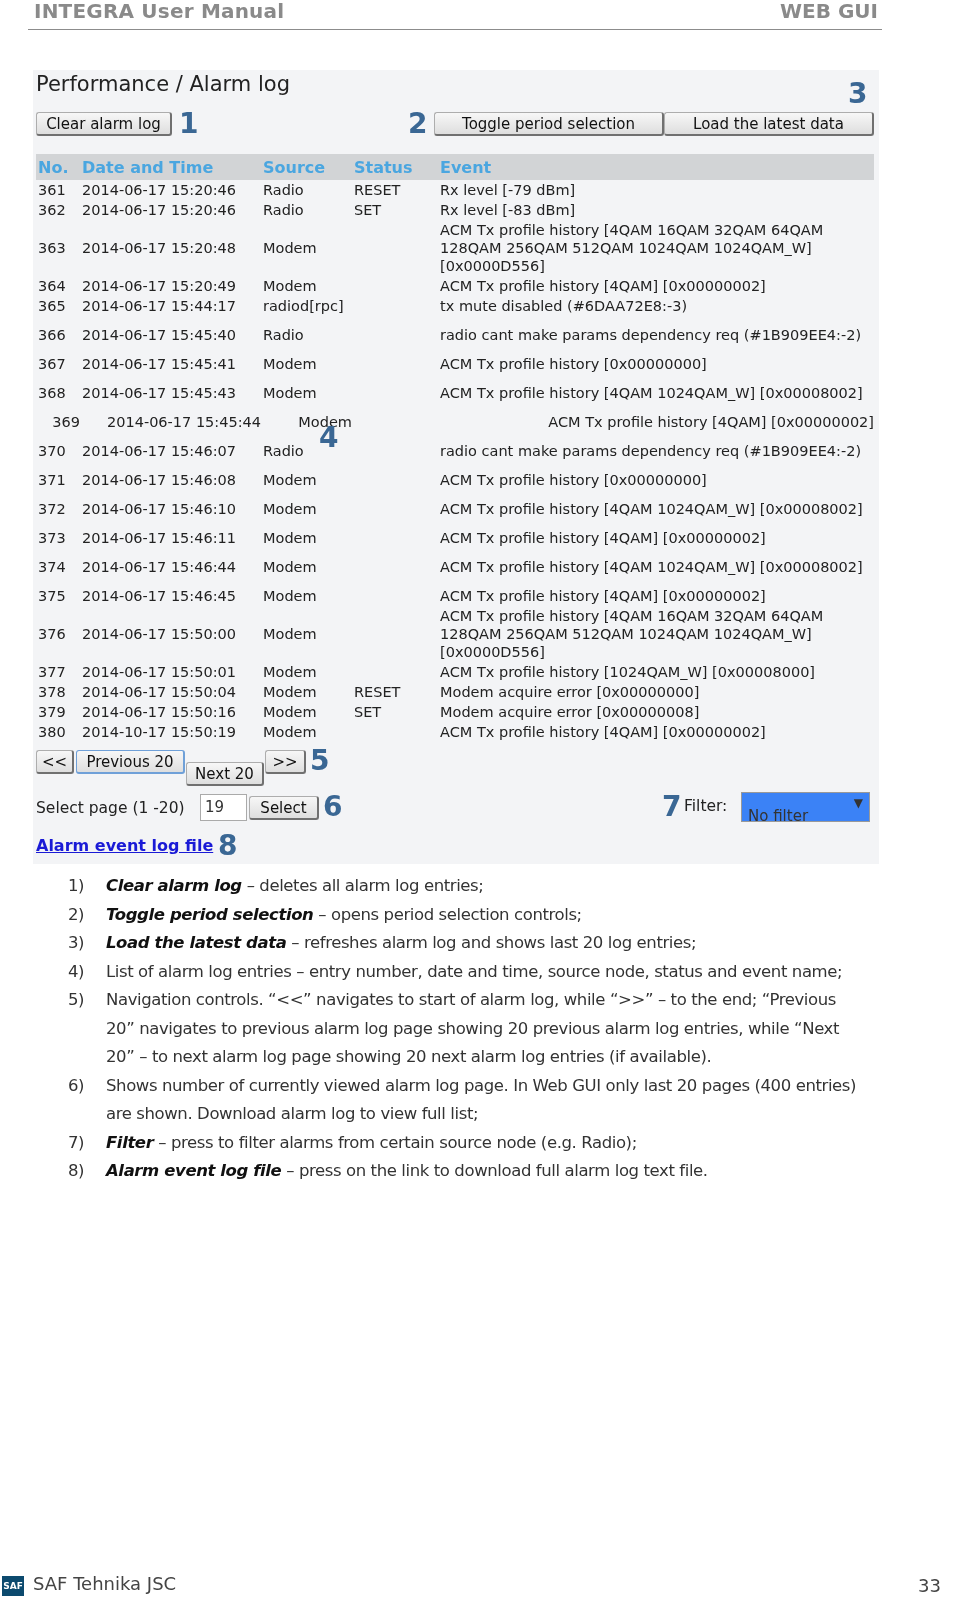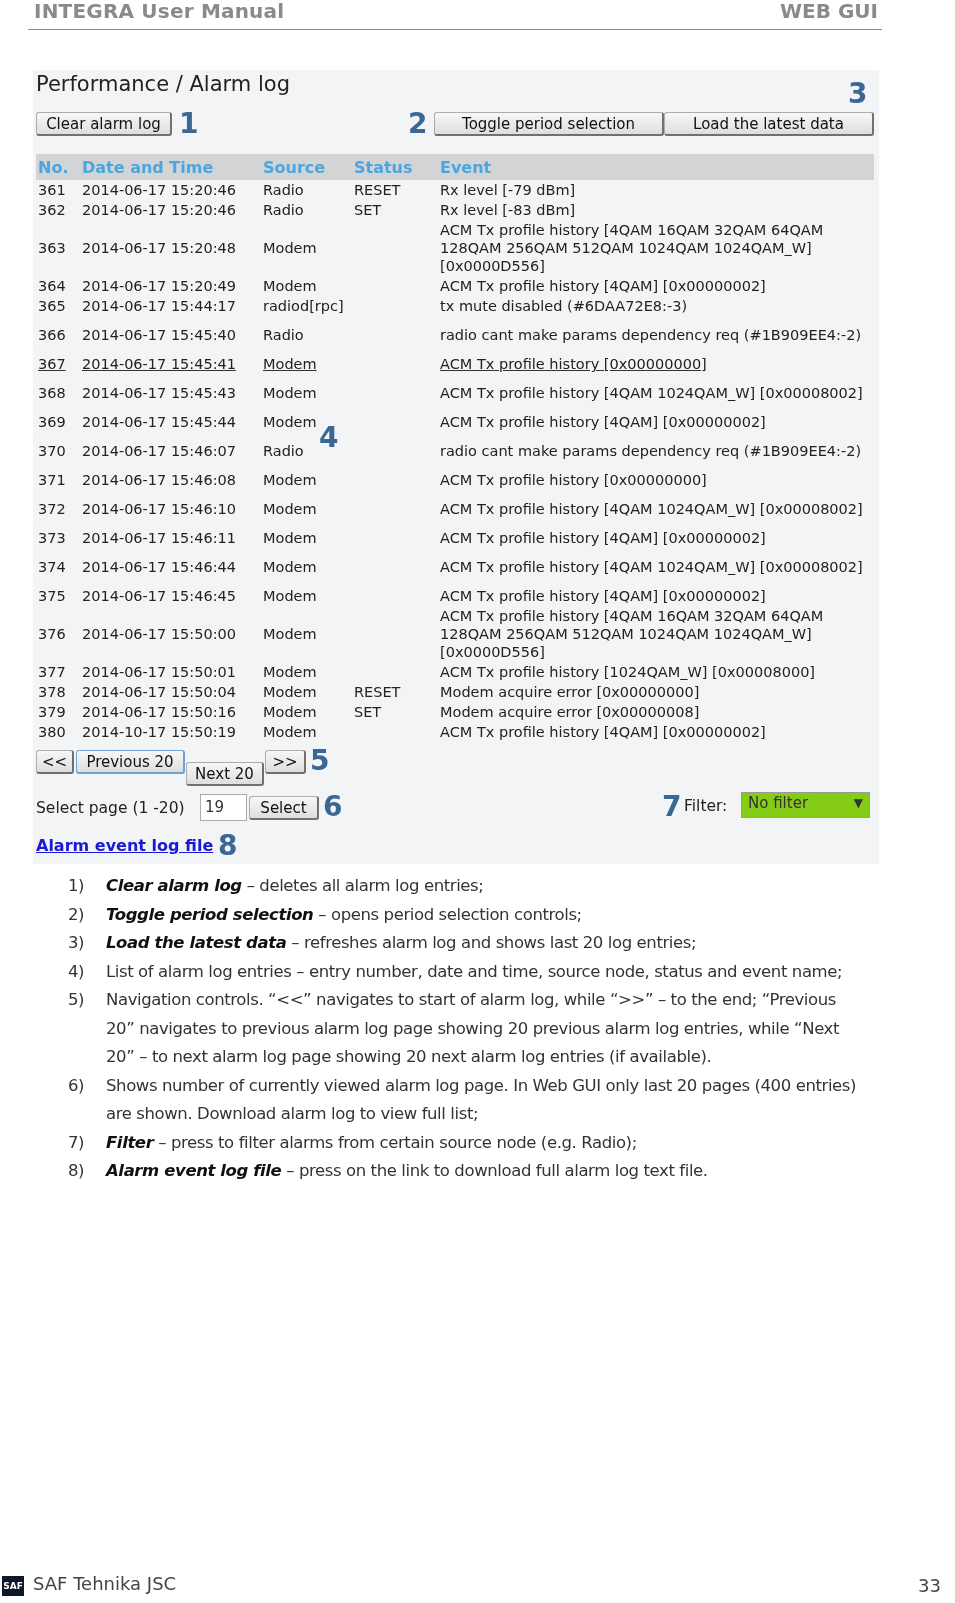--- a/index.html
+++ b/index.html
@@ -19,31 +19,31 @@
   .marker { position:absolute; font-family:"DejaVu Sans", sans-serif; font-weight:bold; color:#3a6794; font-size:28px; line-height:28px; }
 
   .log-table { position:absolute; left:3px; top:84px; width:838px; border-collapse:collapse; font-size:14.5px; }
   .log-table th { background:#d2d4d6; color:#4aa6e0; text-align:left; font-weight:bold; font-size:16px; height:26px; padding:0 0 0 2px; }
   .log-table td { vertical-align:middle; padding:0 0 0 2px; line-height:18px; color:#222; white-space:nowrap; }
   .log-table td.event { white-space:normal; }
   .col-no { width:42px; } .col-dt { width:179px; } .col-src { width:89px; } .col-st { width:84px; }
 
   .page-input { position:absolute; left:167px; top:724px; width:47px; height:27px; background:#fff; border:1px solid #aaa; box-sizing:border-box; font-size:15px; padding:3px 4px; font-family:"DejaVu Sans", sans-serif; }
   .label { position:absolute; font-size:15.5px; color:#222; font-family:"DejaVu Sans", sans-serif; white-space:nowrap; }
-  .select { position:absolute; left:708px; top:722px; width:129px; height:26px; background:#84cc16; border:1px solid #999; box-sizing:border-box; font-size:15px; padding:1px 6px; font-family:"DejaVu Sans", sans-serif; }
+  .select { position:absolute; left:708px; top:722px; width:129px; height:26px; background:#3b82f6; border:1px solid #999; box-sizing:border-box; font-size:15px; padding:14px 6px; font-family:"DejaVu Sans", sans-serif; }
   .select .arrow { position:absolute; right:6px; top:3px; font-size:12px; }
   .link { position:absolute; left:3px; top:766px; font-size:16px; font-weight:bold; color:#1a1ad6; text-decoration:underline; }
 
   .desc { position:absolute; left:68px; top:872px; width:800px; font-family:"DejaVu Sans", sans-serif; font-size:16.5px; color:#333; line-height:28.5px; letter-spacing:-0.4px; }
   .desc .item { display:flex; }
   .desc .num { width:38px; flex:none; }
   .desc .txt { flex:1; }
   .desc b { font-style:italic; font-weight:bold; color:#111; }
 
-  .footer-logo { position:absolute; left:2px; top:1576px; width:22px; height:20px; background:#0f172a; color:#fff; font-size:9px; font-weight:bold; display:flex; align-items:center; justify-content:center; font-family:"DejaVu Sans", sans-serif; }
+  .footer-logo { position:absolute; left:2px; top:1576px; width:22px; height:20px; background:#0c4a6e; color:#fff; font-size:9px; font-weight:bold; display:flex; align-items:center; justify-content:center; font-family:"DejaVu Sans", sans-serif; }
   .footer-company { position:absolute; left:33px; top:1573px; font-size:18px; color:#444; }
   .footer-page { position:absolute; right:14px; top:1575px; font-size:18px; color:#444; }
 </style>
 </head>
 <body>
 
 <div class="page-header">
   <span class="left">INTEGRA User Manual</span>
   <span class="right">WEB GUI</span>
 </div>
@@ -105,35 +105,35 @@
           <td></td>
           <td class="event">tx mute disabled (#6DAA72E8:-3)</td>
         </tr>
         <tr style="height: 38px;">
           <td>366</td>
           <td>2014-06-17 15:45:40</td>
           <td>Radio</td>
           <td></td>
           <td class="event">radio cant make params dependency req (#1B909EE4:-2)</td>
         </tr>
-        <tr style="height: 20px; text-decoration: underline;">
+        <tr style="height: 20px;">
           <td>367</td>
           <td>2014-06-17 15:45:41</td>
           <td>Modem</td>
           <td></td>
           <td class="event">ACM Tx profile history [0x00000000]</td>
         </tr>
         <tr style="height: 38px;">
           <td>368</td>
           <td>2014-06-17 15:45:43</td>
           <td>Modem</td>
           <td></td>
           <td class="event">ACM Tx profile history [4QAM 1024QAM_W] [0x00008002]</td>
         </tr>
-        <tr style="height: 20px;">
+        <tr style="height: 20px; text-align: right;">
           <td>369</td>
           <td>2014-06-17 15:45:44</td>
           <td>Modem</td>
           <td></td>
           <td class="event">ACM Tx profile history [4QAM] [0x00000002]</td>
         </tr>
         <tr style="height: 38px;">
           <td>370</td>
           <td>2014-06-17 15:46:07</td>
           <td>Radio</td>

